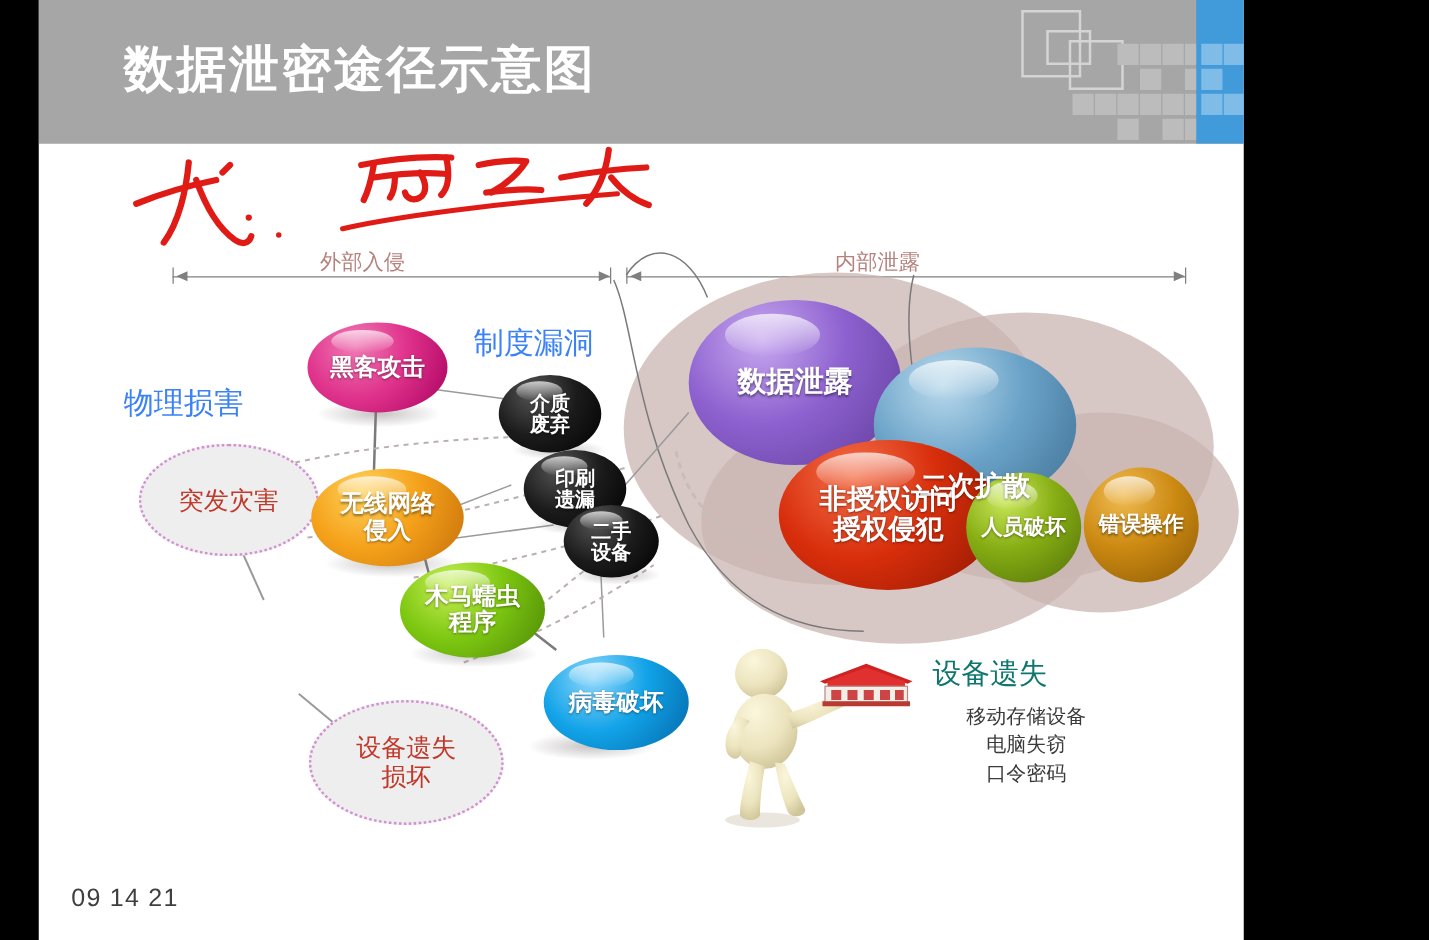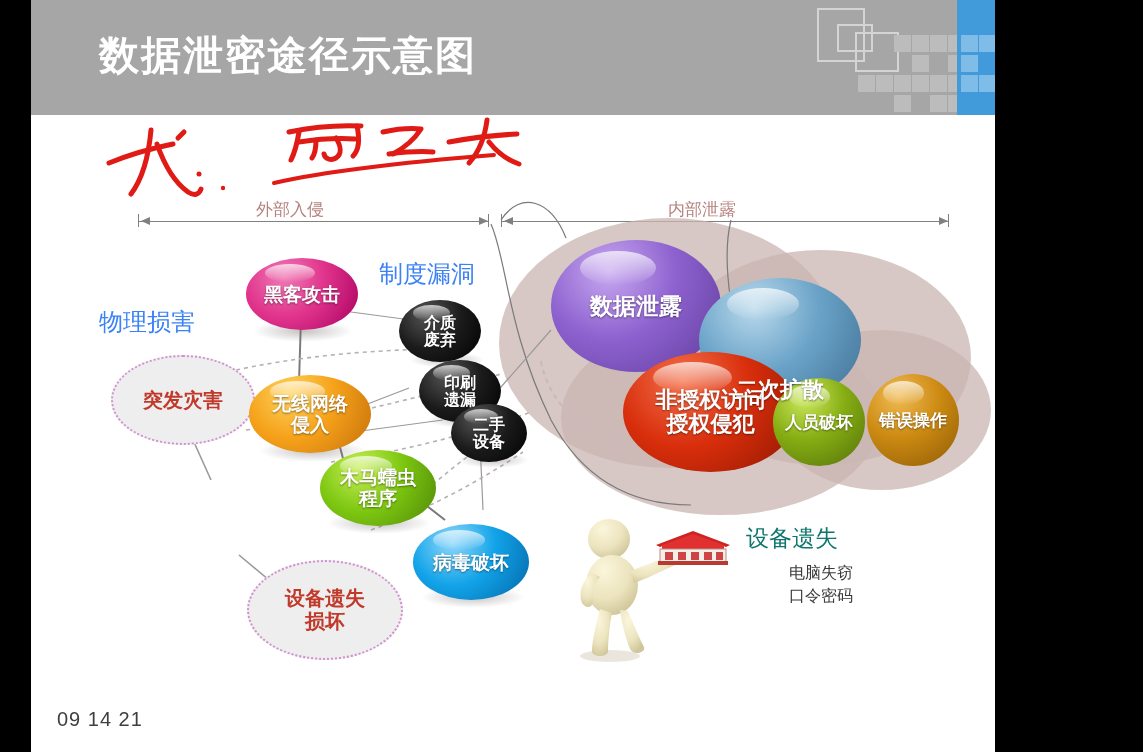--- a/index.html
+++ b/index.html
@@ -52,21 +52,21 @@
   .b-green{background:radial-gradient(circle at 34% 24%,#c7ef55 0%,#7dc711 45%,#4e8806 100%);}
   .b-blue{background:radial-gradient(circle at 34% 24%,#8fd8fb 0%,#12a3e8 45%,#0267a8 100%);}
   .b-purple{background:radial-gradient(circle at 34% 24%,#c7a8ef 0%,#8d61cf 45%,#5f3c99 100%);}
   .b-steel{background:radial-gradient(circle at 34% 24%,#b9d9ec 0%,#6ba3c8 45%,#3e7093 100%);align-items:flex-end;}
   .b-red{background:radial-gradient(circle at 34% 24%,#f4704a 0%,#d82e0c 45%,#8f1700 100%);}
   .b-olive{background:radial-gradient(circle at 34% 24%,#cbe85b 0%,#86ad13 45%,#53700a 100%);}
   .b-gold{background:radial-gradient(circle at 34% 24%,#f0bb53 0%,#cc8a12 45%,#8d5a05 100%);}
 
   
   .dot-ellipse{position:absolute;border:2px dotted #d38fd1;border-radius:50%;background:#eeeeee;display:flex;align-items:center;justify-content:center;text-align:center;
-       color:#c0392b;font-family:"DejaVu Serif","Liberation Serif",serif;line-height:1.15;font-weight:bold;}
+       color:#c0392b;font-family:"DejaVu Serif","Liberation Serif",serif;line-height:1.15;}
 
   
   #figure-wrap{position:absolute;left:545px;top:505px;width:340px;height:160px;}
   #figurine{position:absolute;left:0;top:8px;width:100px;height:150px;}
   #house-icon{position:absolute;left:72px;top:24px;width:90px;height:38px;}
   #dev-loss-title{position:absolute;left:170px;top:18px;font-size:23px;color:#0f766e;font-family:"DejaVu Serif","Liberation Serif",serif;white-space:nowrap;}
   #dev-loss-list{position:absolute;left:170px;top:56px;font-size:16px;color:#3a3a3a;font-family:"DejaVu Serif","Liberation Serif",serif;line-height:1.45;text-align:center;width:150px;}
 
   
   #footer-time{position:absolute;left:26px;top:708px;font-size:20px;color:#3f3f3f;letter-spacing:1px;}
@@ -241,21 +241,21 @@
 侵入</span>
     </div>
 
     <div class="bubble-shadow" style="left:296px;top:512px;width:104px;height:22px;"></div>
     <div class="bubble b-green" style="left:289px;top:450px;width:116px;height:76px;font-size:19px;">
       <span style="white-space:pre-line;position:relative;z-index:2;">木马蠕虫
 程序</span>
     </div>
 
     <div class="bubble-shadow" style="left:390px;top:586px;width:104px;height:22px;"></div>
-    <div class="bubble b-blue" style="left:382px;top:524px;width:116px;height:76px;font-size:19px;">
+    <div class="bubble b-blue" style="left:404px;top:524px;width:116px;height:76px;font-size:19px;">
       <span style="white-space:pre-line;position:relative;z-index:2;">病毒破坏</span>
     </div>
 
     <div class="bubble b-purple" style="left:520px;top:240px;width:170px;height:132px;font-size:23px;">
       <span style="white-space:pre-line;position:relative;z-index:2;">数据泄露</span>
     </div>
 
     <div class="bubble b-steel" style="left:668px;top:278px;width:162px;height:124px;font-size:22px;">
       <span style="white-space:pre-line;position:relative;z-index:2;">二次扩散</span>
     </div>
@@ -304,20 +304,21 @@
         <rect x="17" y="23" width="8" height="8" fill="#c44"></rect>
         <rect x="30" y="23" width="8" height="8" fill="#c44"></rect>
         <rect x="43" y="23" width="8" height="8" fill="#c44"></rect>
         <rect x="56" y="23" width="8" height="8" fill="#c44"></rect>
         <rect x="68" y="23" width="7" height="8" fill="#c44"></rect>
         <rect x="10" y="32" width="70" height="4" fill="#b83a30"></rect>
       </svg>
 
       <div id="dev-loss-title">设备遗失</div>
       <div id="dev-loss-list">
+        <div>移动存储设备</div>
         <div>电脑失窃</div>
         <div>口令密码</div>
       </div>
     </div>
 
     <div id="footer-time">09 14 21</div>
 
   </div>
 </div>
 

